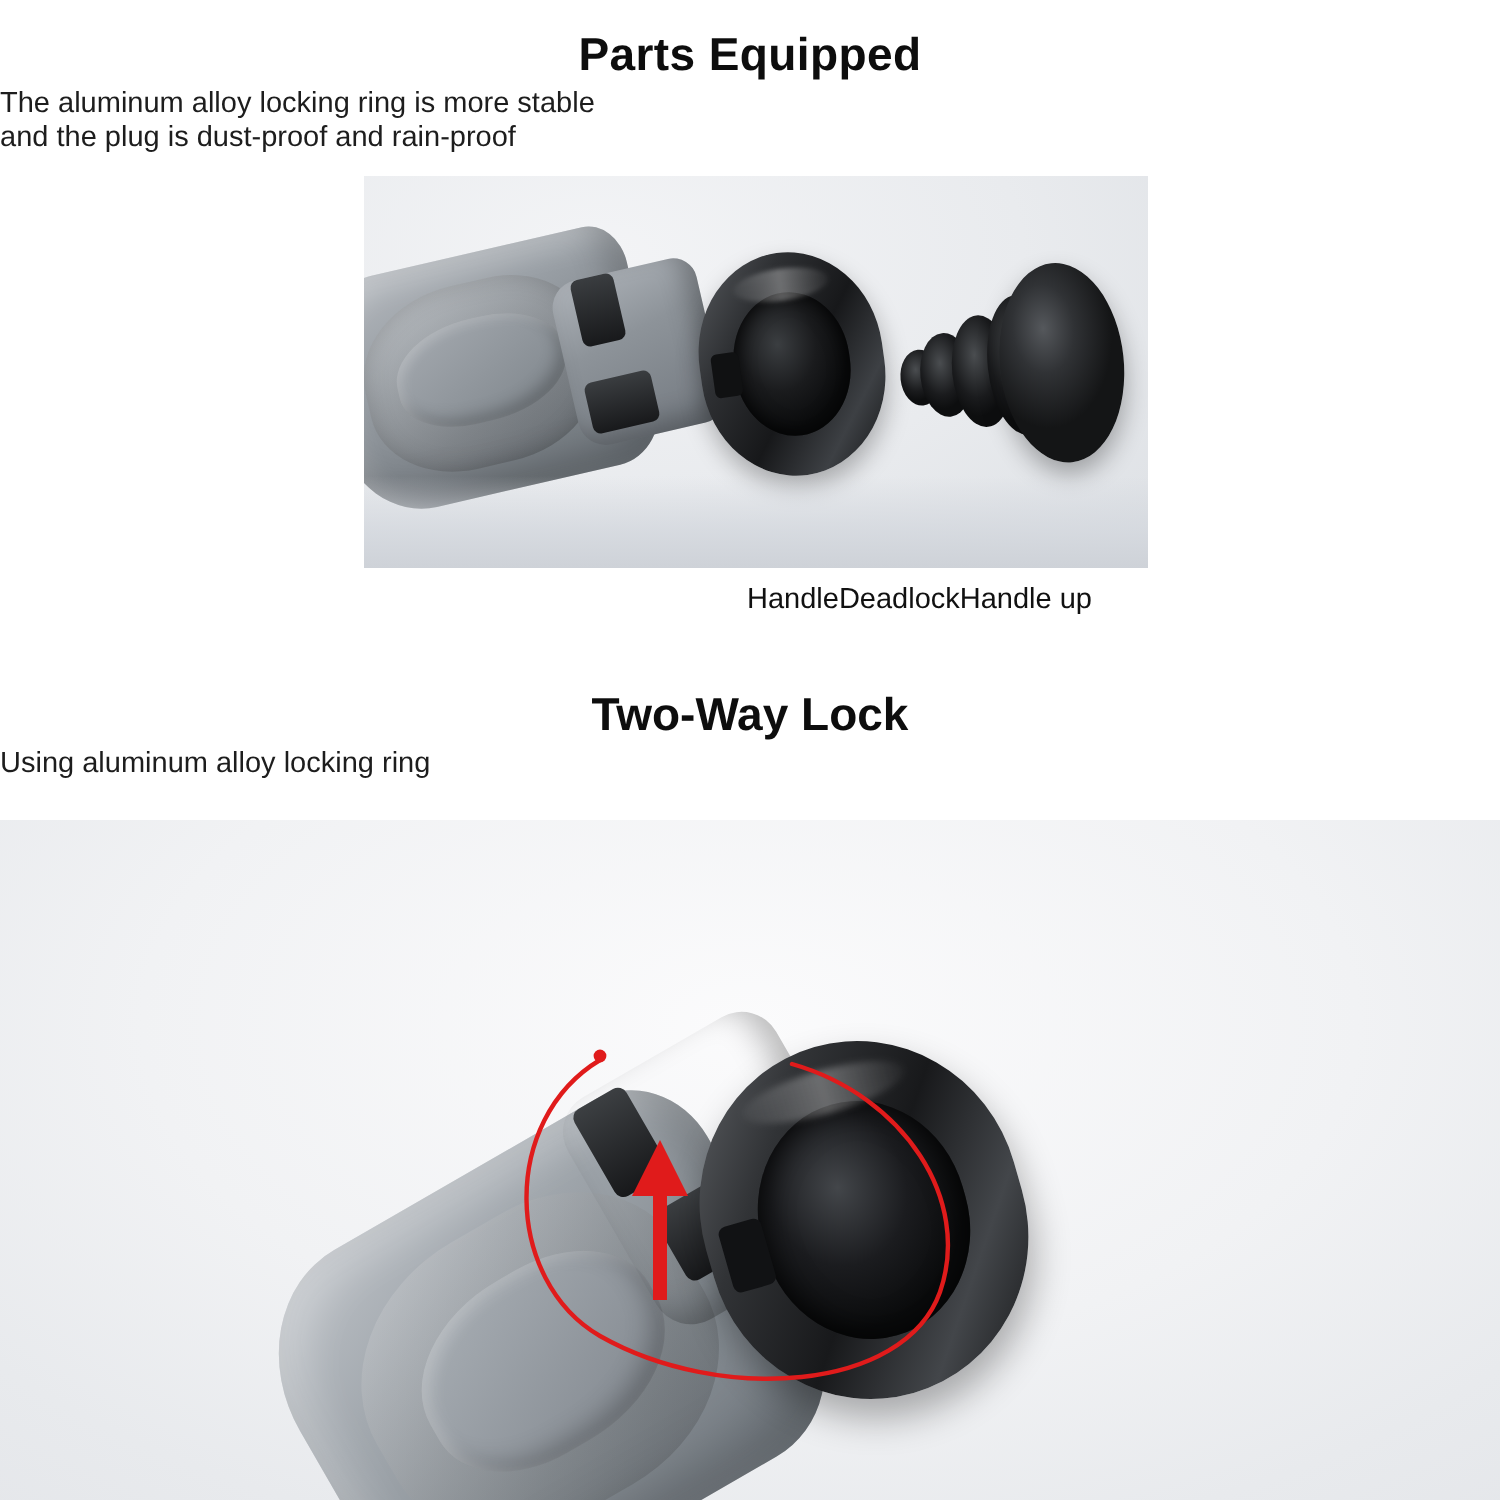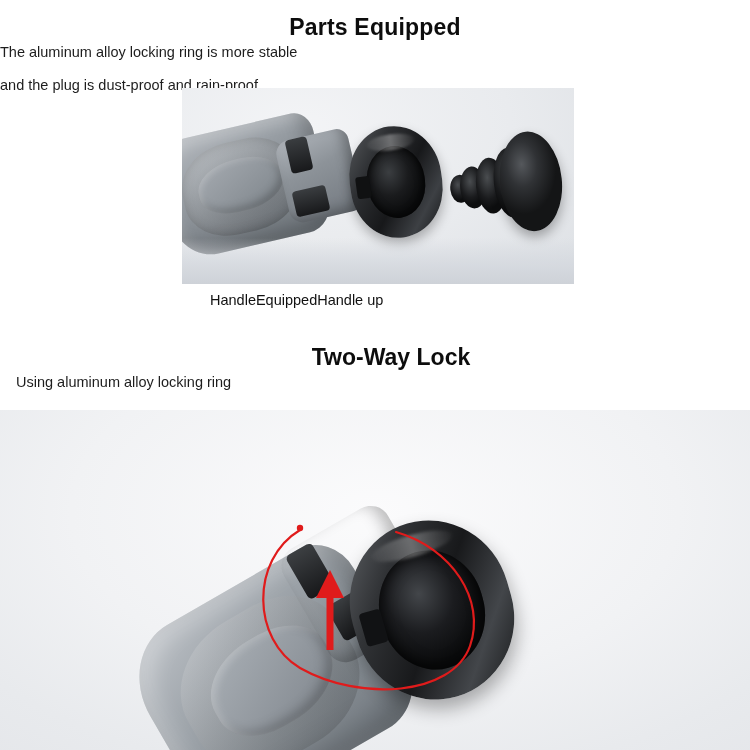--- a/index.html
+++ b/index.html
@@ -44,21 +44,21 @@
   }
   .s1-sub {
     position: absolute;
     top: 44px;
     width: 750px;
     text-align: left;
     font-size: 14.5px;
     line-height: 16px;
     color: #1d1d1d;
   }
-  .s1-sub .l2 { display: block; margin-top: 17px; }
+  .s1-sub .l2 { display: block; margin-top: 1px; }
 
   
   .s1-photo {
     position: absolute;
     left: 182px;
     top: 88px;
     width: 392px;
     height: 196px;
     background:
       radial-gradient(120% 140% at 30% 20%, #f3f4f6 0%, #e9ebee 45%, #dfe2e6 75%, #d9dce1 100%);
@@ -159,35 +159,34 @@
   .plug-rib.r2 { left: 26px; top: 26px; width: 30px; height: 56px; }
   .plug-rib.r3 { left: 10px; top: 33px; width: 26px; height: 42px; }
   .plug-rib.r4 { left: 0px;  top: 40px; width: 20px; height: 28px; }
 
   .s1-labels {
     position: absolute;
     left: 182px;
     top: 292px;
     width: 392px;
     display: flex;
-    justify-content: flex-start;
+    justify-content: flex-end;
     padding: 0 28px;
   }
   .s1-labels span {
     font-size: 14.5px;
     color: #111;
   }
 
   
   .section-two {
     position: absolute;
     left: 0; top: 336px;
     width: 697px;
     height: 414px;
-    padding-left: 16px;
   }
   .s2-title {
     position: absolute;
     top: 8px;
     width: 750px;
     text-align: center;
     font-size: 23px;
     font-weight: bold;
     color: #0d0d0d;
   }
@@ -310,21 +309,21 @@
         <div class="plug-rib r3"></div>
         <div class="plug-rib r2"></div>
         <div class="plug-rib r1"></div>
         <div class="plug-cap"></div>
       </div>
 
     </div>
 
     <div class="s1-labels">
       <span>Handle</span>
-      <span>Equipped</span>
+      <span>Deadlock</span>
       <span>Handle up</span>
     </div>
   </div>
 
   <div class="section-two">
 
     <div class="s2-title">Two-Way Lock</div>
 
     <div class="s2-sub">
       <span>Using aluminum alloy locking ring</span><br>

